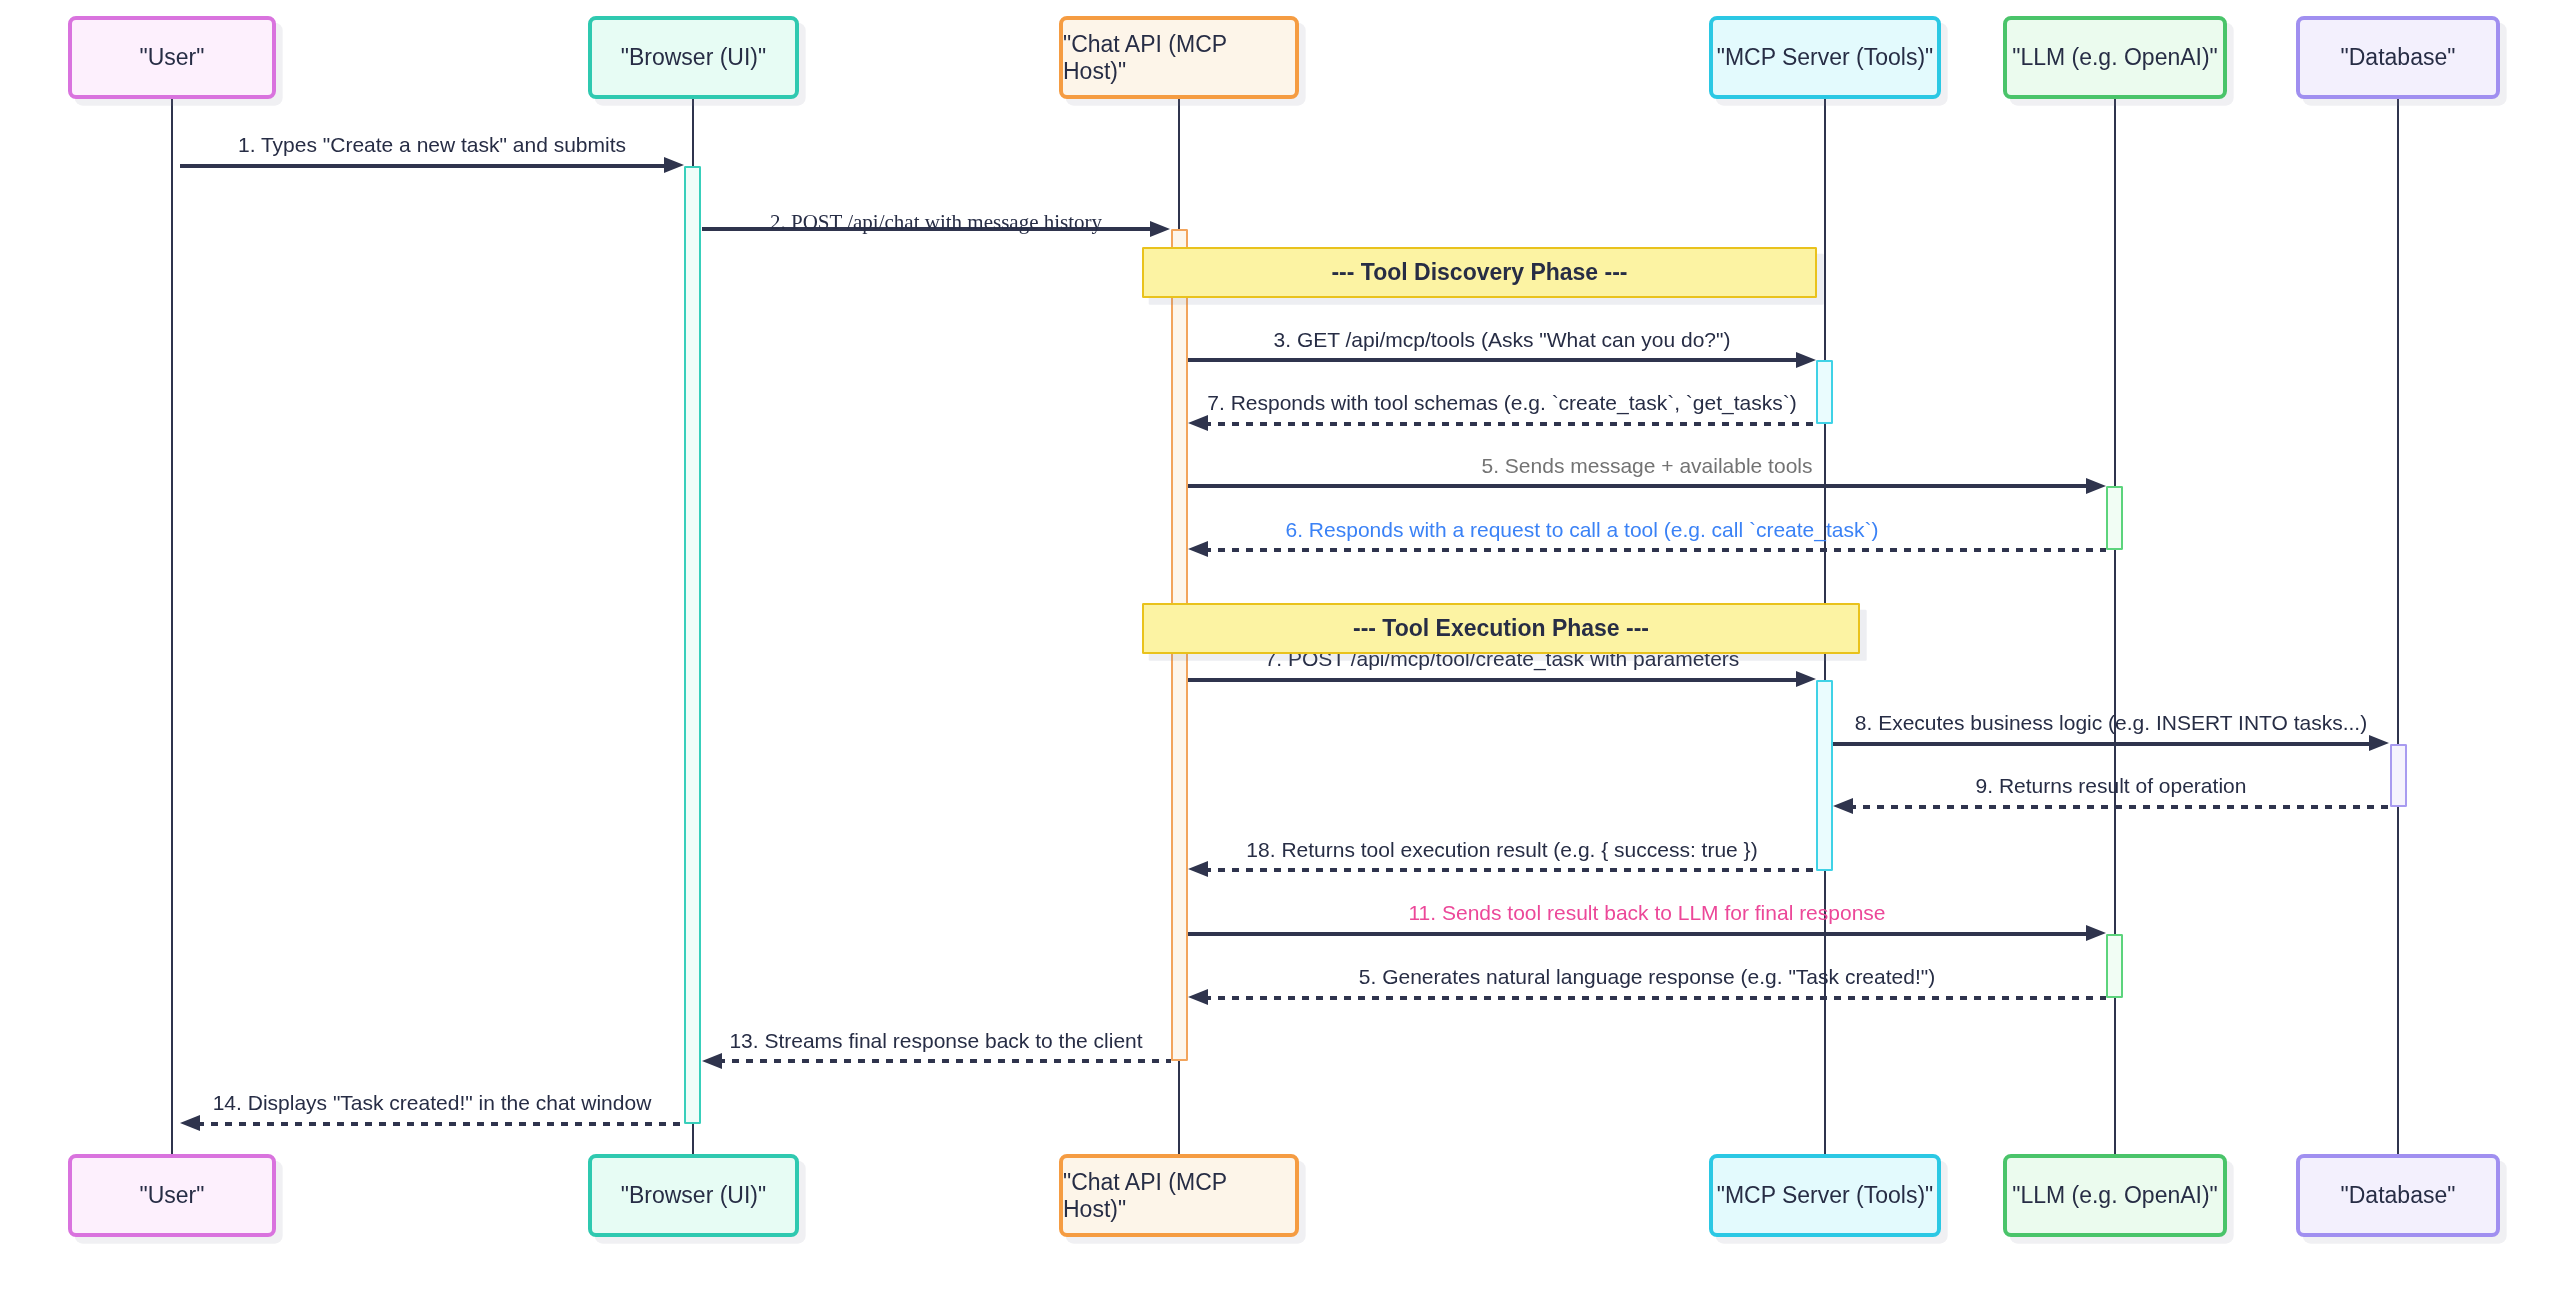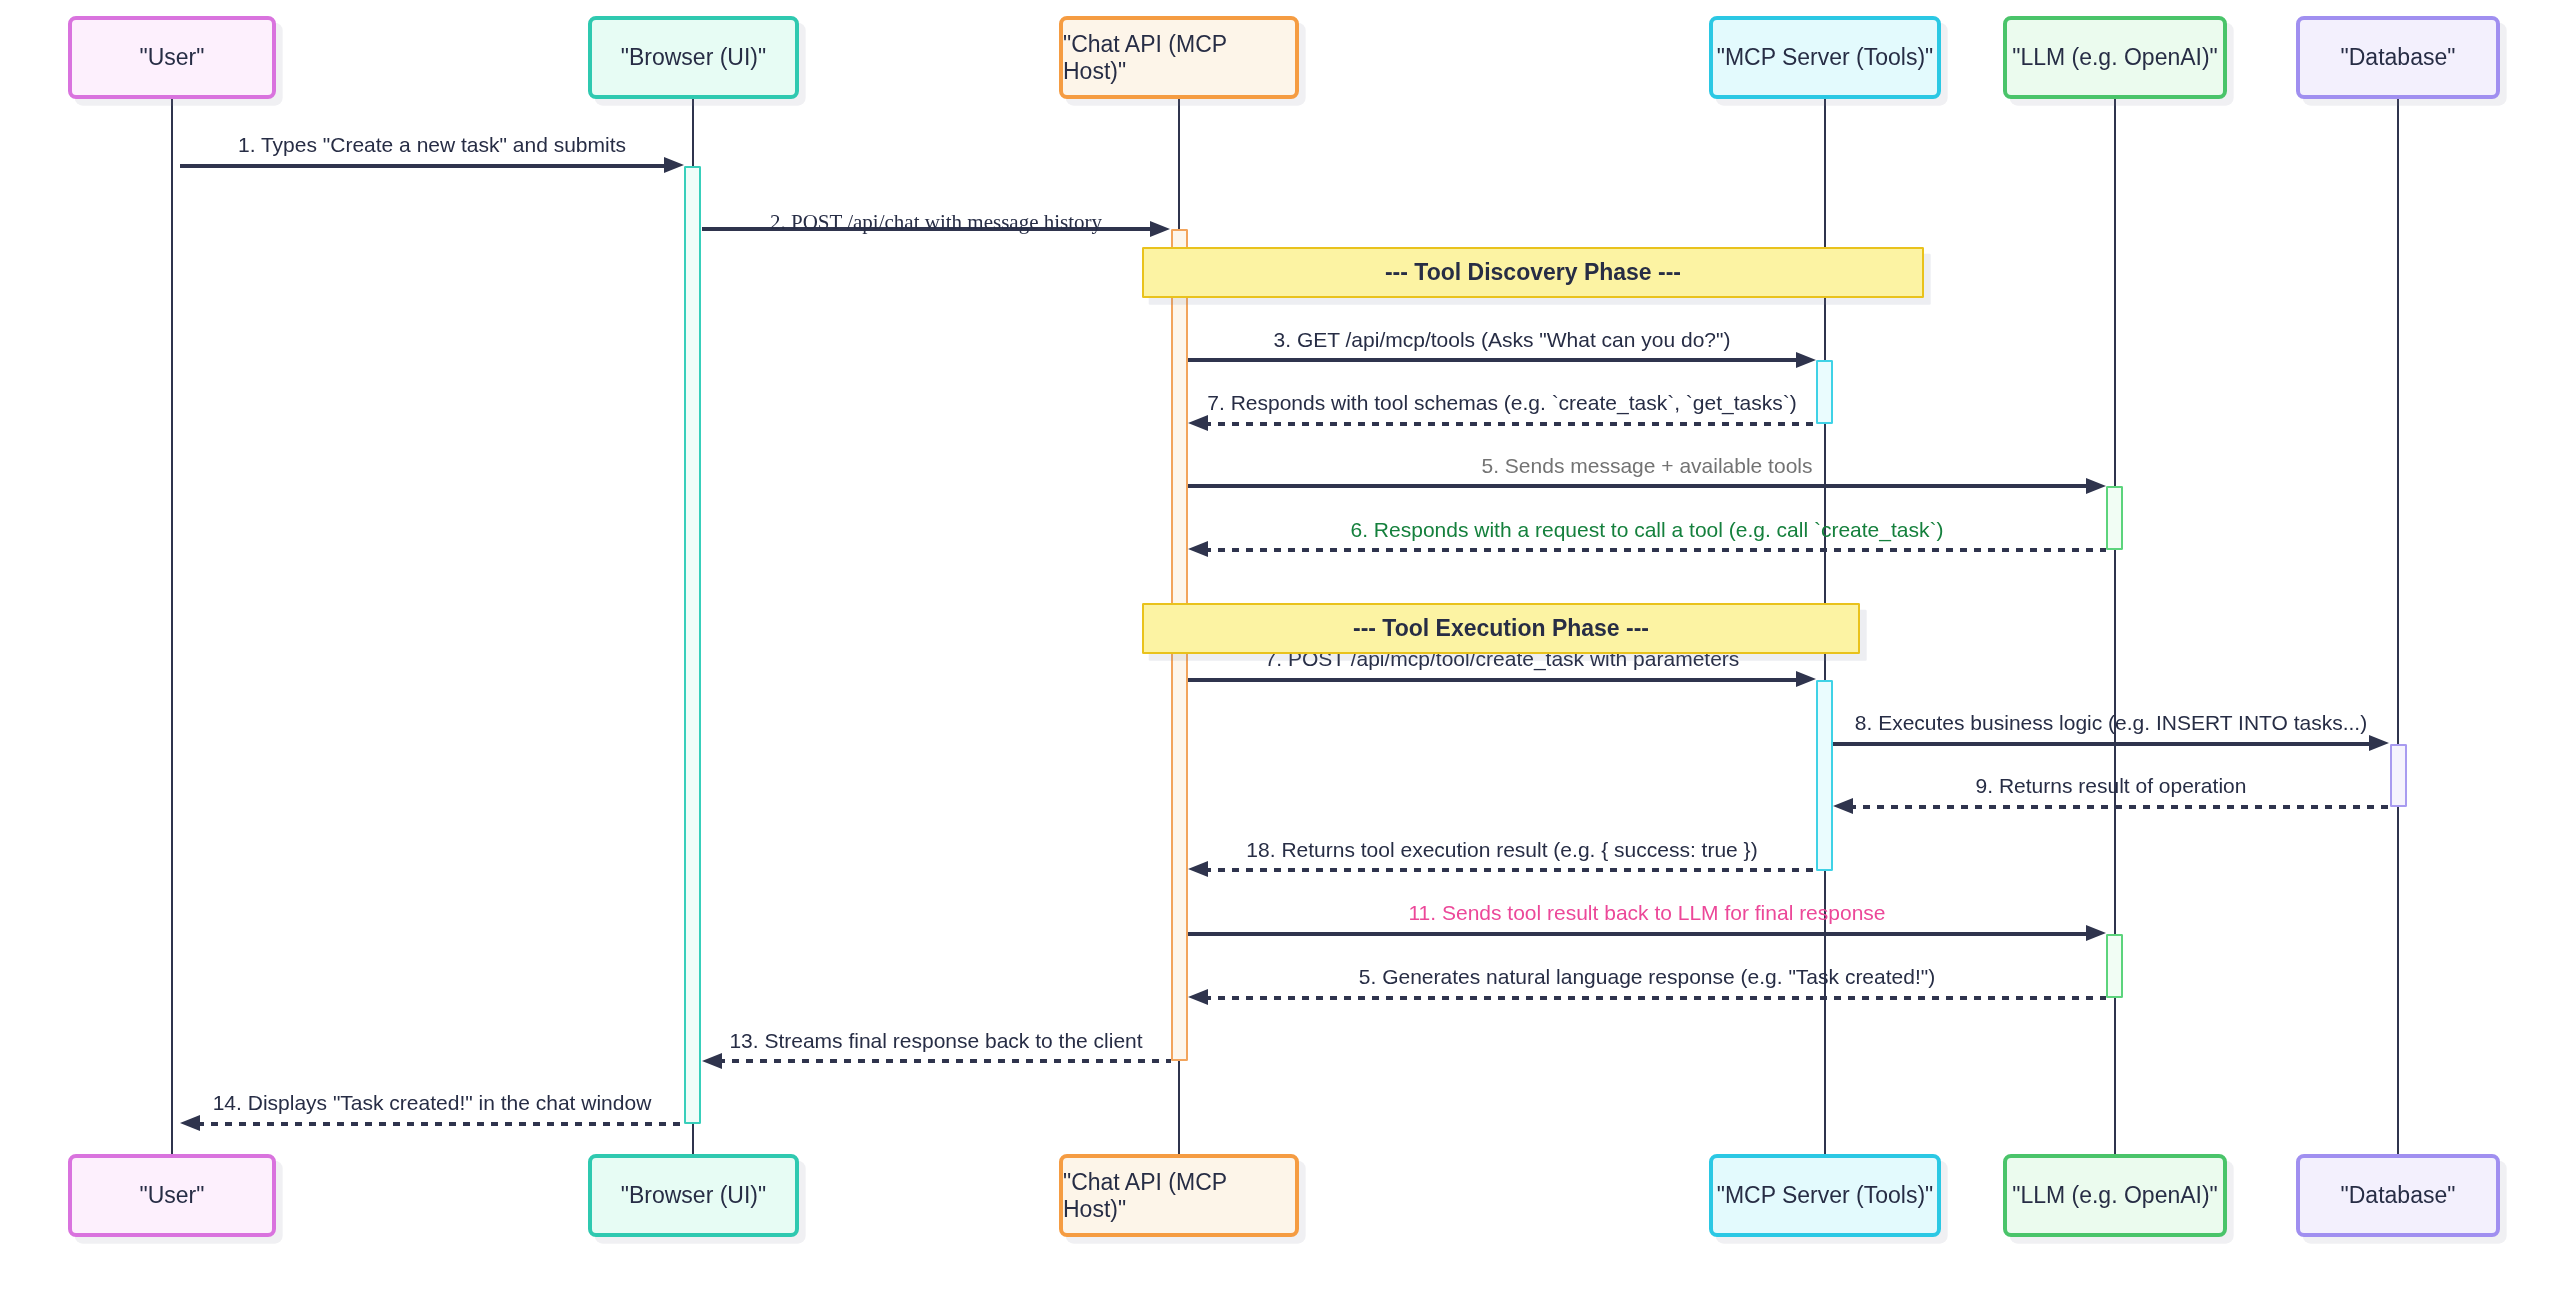--- a/index.html
+++ b/index.html
@@ -98,21 +98,21 @@
     <div class="msg-head" style="left: 1796px; top: 352px; z-index: 3; border-left: 20px solid rgb(47, 52, 77);"></div>
     <div class="msg-label" style="left: 1502px; top: 327px; color: rgb(39, 45, 69); z-index: 4;">3. GET /api/mcp/tools (Asks "What can you do?")</div>
     <div class="msg-line" style="left: 1204px; top: 422px; width: 612px; z-index: 3; background: repeating-linear-gradient(90deg, rgb(47, 52, 77) 0px, rgb(47, 52, 77) 6.7px, transparent 6.7px, transparent 14px);"></div>
     <div class="msg-head" style="left: 1188px; top: 415px; z-index: 3; border-right: 20px solid rgb(47, 52, 77);"></div>
     <div class="msg-label" style="left: 1502px; top: 390px; color: rgb(39, 45, 69); z-index: 4;">7. Responds with tool schemas (e.g. `create_task`, `get_tasks`)</div>
     <div class="msg-line" style="left: 1188px; top: 484px; width: 902px; z-index: 3; background: rgb(47, 52, 77);"></div>
     <div class="msg-head" style="left: 2086px; top: 478px; z-index: 3; border-left: 20px solid rgb(47, 52, 77);"></div>
     <div class="msg-label" style="left: 1647px; top: 453px; color: #737373; z-index: 4;">5. Sends message + available tools</div>
     <div class="msg-line" style="left: 1204px; top: 548px; width: 902px; z-index: 3; background: repeating-linear-gradient(90deg, rgb(47, 52, 77) 0px, rgb(47, 52, 77) 6.7px, transparent 6.7px, transparent 14px);"></div>
     <div class="msg-head" style="left: 1188px; top: 541px; z-index: 3; border-right: 20px solid rgb(47, 52, 77);"></div>
-    <div class="msg-label" style="left: 1647px; top: 517px; color: #15803d; z-index: 4;">6. Responds with a request to call a tool (e.g. call `create_task`)</div>
+    <div class="msg-label" style="left: 1582px; top: 517px; color: #3b82f6; z-index: 4;">6. Responds with a request to call a tool (e.g. call `create_task`)</div>
     <div class="msg-line" style="left: 1188px; top: 678px; width: 612px; z-index: 3; background: rgb(47, 52, 77);"></div>
     <div class="msg-head" style="left: 1796px; top: 671px; z-index: 3; border-left: 20px solid rgb(47, 52, 77);"></div>
     <div class="msg-label" style="left: 1502px; top: 646px; color: rgb(39, 45, 69); z-index: 4;">7. POST /api/mcp/tool/create_task with parameters</div>
     <div class="msg-line" style="left: 1833px; top: 742px; width: 540px; z-index: 3; background: rgb(47, 52, 77);"></div>
     <div class="msg-head" style="left: 2369px; top: 735px; z-index: 3; border-left: 20px solid rgb(47, 52, 77);"></div>
     <div class="msg-label" style="left: 2111px; top: 710px; color: rgb(39, 45, 69); z-index: 4;">8. Executes business logic (e.g. INSERT INTO tasks...)</div>
     <div class="msg-line" style="left: 1849px; top: 805px; width: 540px; z-index: 3; background: repeating-linear-gradient(90deg, rgb(47, 52, 77) 0px, rgb(47, 52, 77) 6.7px, transparent 6.7px, transparent 14px);"></div>
     <div class="msg-head" style="left: 1833px; top: 798px; z-index: 3; border-right: 20px solid rgb(47, 52, 77);"></div>
     <div class="msg-label" style="left: 2111px; top: 773px; color: rgb(39, 45, 69); z-index: 4;">9. Returns result of operation</div>
     <div class="msg-line" style="left: 1204px; top: 868px; width: 612px; z-index: 3; background: repeating-linear-gradient(90deg, rgb(47, 52, 77) 0px, rgb(47, 52, 77) 6.7px, transparent 6.7px, transparent 14px);"></div>
@@ -123,21 +123,21 @@
     <div class="msg-label" style="left: 1647px; top: 900px; color: #ec4899; z-index: 4;">11. Sends tool result back to LLM for final response</div>
     <div class="msg-line" style="left: 1204px; top: 996px; width: 902px; z-index: 3; background: repeating-linear-gradient(90deg, rgb(47, 52, 77) 0px, rgb(47, 52, 77) 6.7px, transparent 6.7px, transparent 14px);"></div>
     <div class="msg-head" style="left: 1188px; top: 989px; z-index: 3; border-right: 20px solid rgb(47, 52, 77);"></div>
     <div class="msg-label" style="left: 1647px; top: 964px; color: rgb(39, 45, 69); z-index: 4;">5. Generates natural language response (e.g. "Task created!")</div>
     <div class="msg-line" style="left: 718px; top: 1059px; width: 453px; z-index: 3; background: repeating-linear-gradient(90deg, rgb(47, 52, 77) 0px, rgb(47, 52, 77) 6.7px, transparent 6.7px, transparent 14px);"></div>
     <div class="msg-head" style="left: 702px; top: 1053px; z-index: 3; border-right: 20px solid rgb(47, 52, 77);"></div>
     <div class="msg-label" style="left: 936px; top: 1028px; color: rgb(39, 45, 69); z-index: 4;">13. Streams final response back to the client</div>
     <div class="msg-line" style="left: 197px; top: 1122px; width: 488px; z-index: 3; background: repeating-linear-gradient(90deg, rgb(47, 52, 77) 0px, rgb(47, 52, 77) 6.7px, transparent 6.7px, transparent 14px);"></div>
     <div class="msg-head" style="left: 180px; top: 1115px; z-index: 3; border-right: 20px solid rgb(47, 52, 77);"></div>
     <div class="msg-label" style="left: 432px; top: 1090px; color: rgb(39, 45, 69); z-index: 4;">14. Displays "Task created!" in the chat window</div>
-    <div class="phase-note" style="left: 1142px; top: 247px; width: 782px; height: 51px; background: rgb(252, 243, 163); border-color: rgb(233, 194, 28); color: rgb(39, 45, 69); z-index: 5;">--- Tool Discovery Phase ---</div>
+    <div class="phase-note" style="left: 1142px; top: 247px; width: 675px; height: 51px; background: rgb(252, 243, 163); border-color: rgb(233, 194, 28); color: rgb(39, 45, 69); z-index: 5;">--- Tool Discovery Phase ---</div>
     <div class="phase-note" style="left: 1142px; top: 568px; width: 718px; height: 51px; background: rgb(252, 243, 163); border-color: rgb(233, 194, 28); color: rgb(39, 45, 69); z-index: 5; margin-top: 35px;">--- Tool Execution Phase ---</div>
     <div class="participant-box" style="left: 68px; top: 16px; width: 208px; height: 83px; background: rgb(253, 240, 253); border-color: rgb(217, 115, 222); color: rgb(39, 45, 69); z-index: 6;">"User"</div>
     <div class="participant-box" style="left: 68px; top: 1154px; width: 208px; height: 83px; background: rgb(253, 240, 253); border-color: rgb(217, 115, 222); color: rgb(39, 45, 69); z-index: 6;">"User"</div>
     <div class="participant-box" style="left: 588px; top: 16px; width: 211px; height: 83px; background: rgb(231, 252, 244); border-color: rgb(47, 201, 176); color: rgb(39, 45, 69); z-index: 6;">"Browser (UI)"</div>
     <div class="participant-box" style="left: 588px; top: 1154px; width: 211px; height: 83px; background: rgb(231, 252, 244); border-color: rgb(47, 201, 176); color: rgb(39, 45, 69); z-index: 6;">"Browser (UI)"</div>
     <div class="participant-box" style="left: 1059px; top: 16px; width: 240px; height: 83px; background: rgb(253, 245, 233); border-color: rgb(245, 156, 66); color: rgb(39, 45, 69); z-index: 6;">"Chat API (MCP Host)"</div>
     <div class="participant-box" style="left: 1059px; top: 1154px; width: 240px; height: 83px; background: rgb(253, 245, 233); border-color: rgb(245, 156, 66); color: rgb(39, 45, 69); z-index: 6;">"Chat API (MCP Host)"</div>
     <div class="participant-box" style="left: 1709px; top: 16px; width: 232px; height: 83px; background: rgb(227, 250, 253); border-color: rgb(43, 200, 228); color: rgb(39, 45, 69); z-index: 6;">"MCP Server (Tools)"</div>
     <div class="participant-box" style="left: 1709px; top: 1154px; width: 232px; height: 83px; background: rgb(227, 250, 253); border-color: rgb(43, 200, 228); color: rgb(39, 45, 69); z-index: 6;">"MCP Server (Tools)"</div>
     <div class="participant-box" style="left: 2003px; top: 16px; width: 224px; height: 83px; background: rgb(235, 251, 238); border-color: rgb(74, 196, 106); color: rgb(39, 45, 69); z-index: 6;">"LLM (e.g. OpenAI)"</div>

